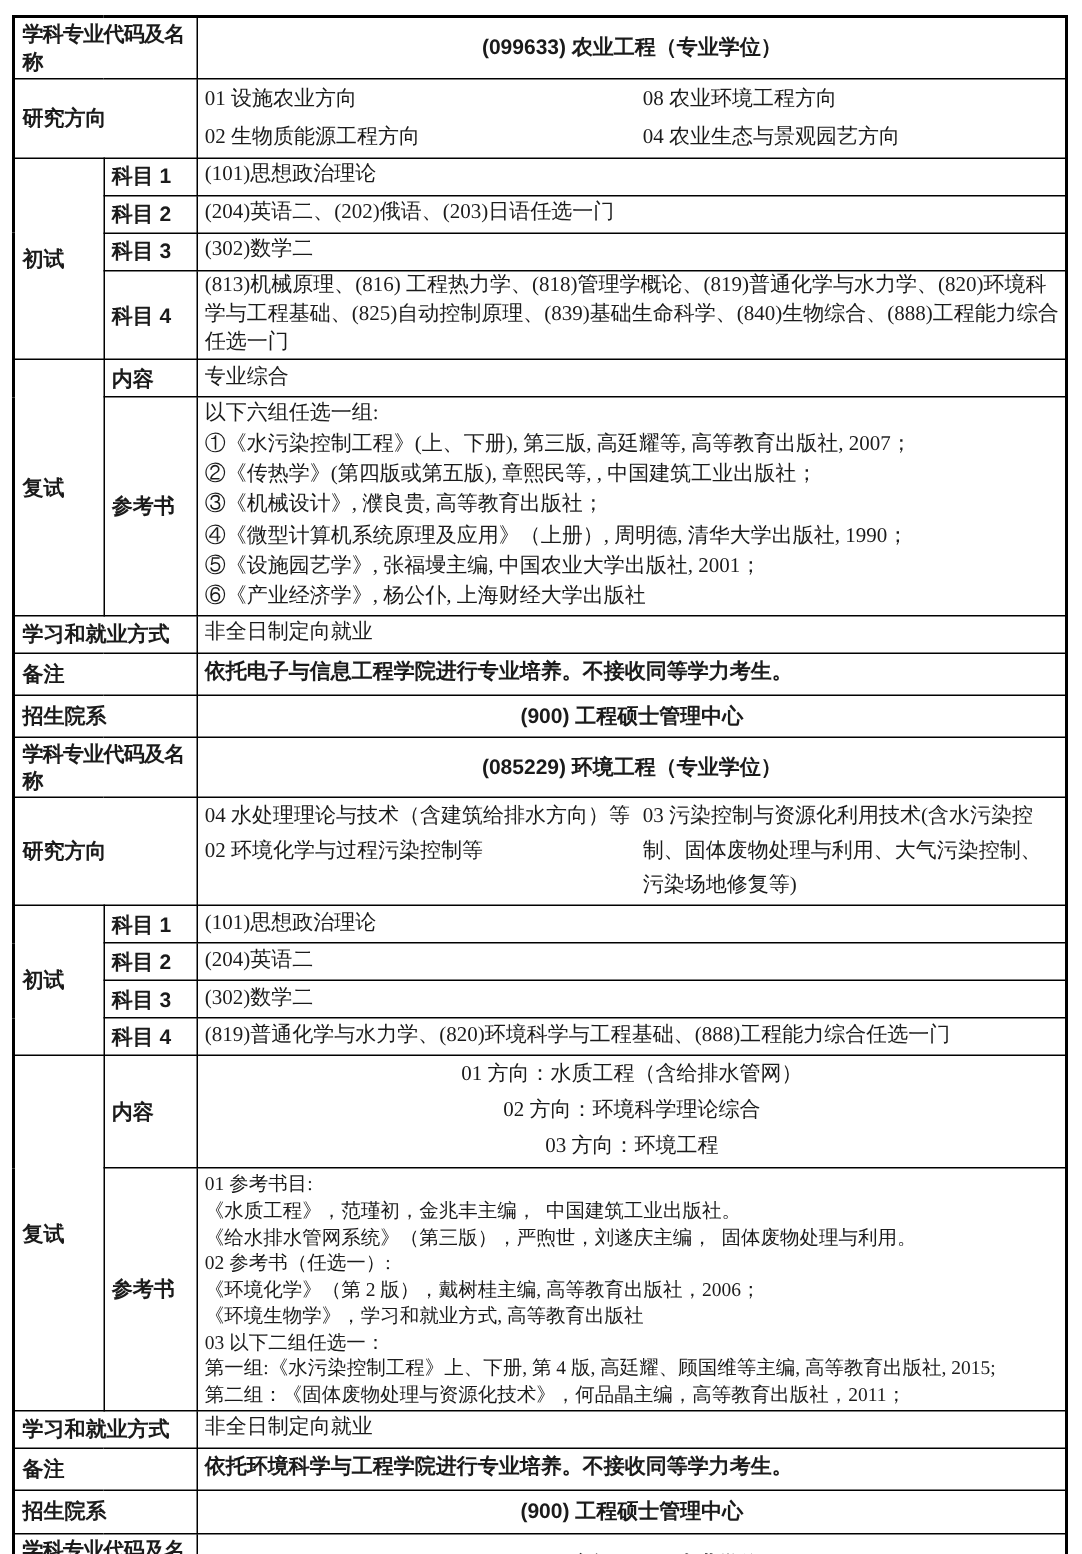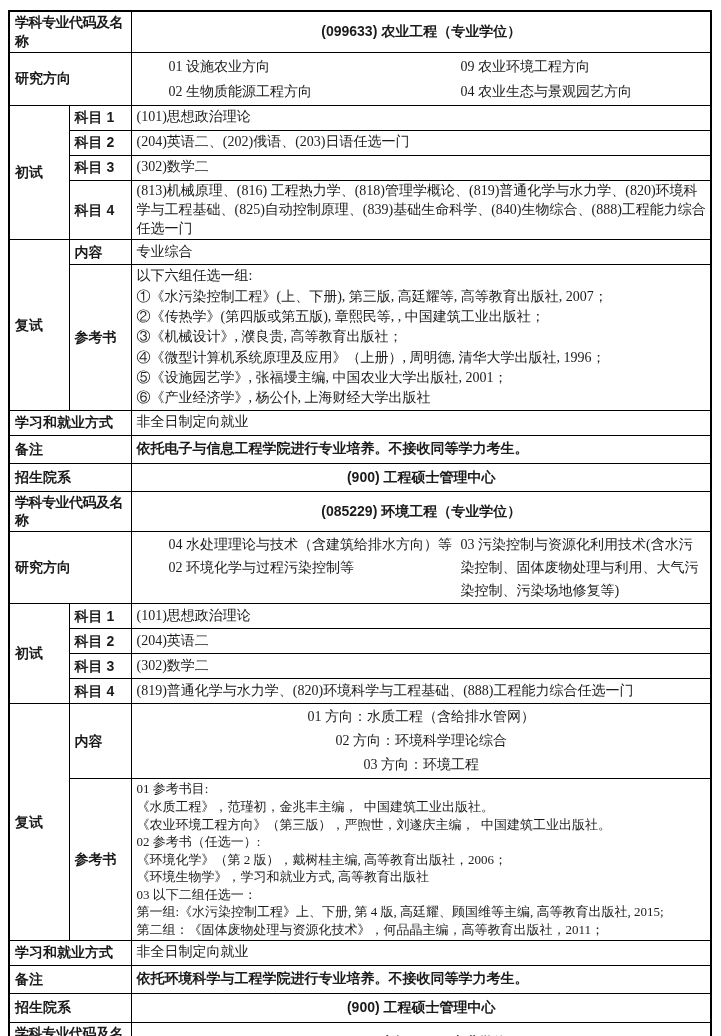--- a/index.html
+++ b/index.html
@@ -11,21 +11,21 @@
   table.adm{border:2px solid #000;}
   td.lbl{font-family:"Liberation Sans","DejaVu Sans",sans-serif;
        font-weight:bold;padding:1px 2px;font-size:14px;margin-left:45px;}
   td.lbl-small{font-size:12.5px;letter-spacing:-0.5px;}
   td.center-bold{font-weight:bold;text-align:center;
        font-family:"Liberation Sans","DejaVu Sans",sans-serif;font-size:15px;}
   td.bold-left{font-weight:bold;font-family:Liberation Serif, serif;font-size:14.5px;}
   .line{white-space:pre;}
   .wrapok{white-space:normal;}
   .dirs{display:flex;align-items:flex-start;}
-  .dirs .dl{width:292px;flex:0 0 auto;margin-left:32px;}
+  .dirs .dl{width:292px;flex:0 0 auto;}
   .dirs .dr{flex:1 1 auto;}
   .lh25 .line{line-height:25px;}
   .lh23 div{line-height:23px;}
   .lh24 .line{line-height:24px;text-align:center;}
   .lh20 .line{line-height:20.3px;}
   .lh175 .line{line-height:17.6px;font-size:13px;}
   .subj4-s0{font-size:13.5px;line-height:15.8px;}
 </style>
 </head>
 <body>
@@ -44,21 +44,21 @@
   </tr>
   <tr style="height:51px">
     <td colspan="2" class="lbl">研究方向</td>
     <td>
       <div class="dirs lh25">
         <div class="dl">
           <div class="line">01 设施农业方向</div>
           <div class="line">02 生物质能源工程方向</div>
         </div>
         <div class="dr">
-          <div class="line">09 农业环境工程方向</div>
+          <div class="line">08 农业环境工程方向</div>
           <div class="line">04 农业生态与景观园艺方向</div>
         </div>
       </div>
     </td>
   </tr>
   <tr style="height:25px">
     <td rowspan="4" class="lbl">初试</td>
     <td class="lbl">科目 1</td>
     <td><span class="line">(101)思想政治理论</span></td>
   </tr>
@@ -79,21 +79,21 @@
     <td class="lbl">内容</td>
     <td><span class="line">专业综合</span></td>
   </tr>
   <tr style="height:143px">
     <td class="lbl">参考书</td>
     <td class="lh20">
       <div class="line">以下六组任选一组:</div>
       <div class="line">①《水污染控制工程》(上、下册), 第三版, 高廷耀等, 高等教育出版社, 2007；</div>
       <div class="line">②《传热学》(第四版或第五版), 章熙民等, , 中国建筑工业出版社；</div>
       <div class="line">③《机械设计》, 濮良贵, 高等教育出版社；</div>
-      <div class="line">④《微型计算机系统原理及应用》（上册）, 周明德, 清华大学出版社, 1996；</div>
+      <div class="line">④《微型计算机系统原理及应用》（上册）, 周明德, 清华大学出版社, 1990；</div>
       <div class="line">⑤《设施园艺学》, 张福墁主编, 中国农业大学出版社, 2001；</div>
       <div class="line">⑥《产业经济学》, 杨公仆, 上海财经大学出版社</div>
     </td>
   </tr>
   <tr style="height:25px">
     <td colspan="2" class="lbl">学习和就业方式</td>
     <td><span class="line">非全日制定向就业</span></td>
   </tr>
   <tr style="height:28px">
     <td colspan="2" class="lbl">备注</td>
@@ -146,21 +146,21 @@
       <div class="line">01 方向：水质工程（含给排水管网）</div>
       <div class="line">02 方向：环境科学理论综合</div>
       <div class="line">03 方向：环境工程</div>
     </td>
   </tr>
   <tr style="height:159px">
     <td class="lbl">参考书</td>
     <td class="lh175">
       <div class="line">01 参考书目:</div>
       <div class="line">《水质工程》，范瑾初，金兆丰主编，  中国建筑工业出版社。</div>
-      <div class="line">《农业环境工程方向》（第三版），严煦世，刘遂庆主编，  中国建筑工业出版社。</div>
+      <div class="line">《给水排水管网系统》（第三版），严煦世，刘遂庆主编，  固体废物处理与利用。</div>
       <div class="line">02 参考书（任选一）:</div>
       <div class="line">《环境化学》（第 2 版），戴树桂主编, 高等教育出版社，2006；</div>
       <div class="line">《环境生物学》，学习和就业方式, 高等教育出版社</div>
       <div class="line">03 以下二组任选一：</div>
       <div class="line">第一组:《水污染控制工程》上、下册, 第 4 版, 高廷耀、顾国维等主编, 高等教育出版社, 2015;</div>
       <div class="line">第二组：《固体废物处理与资源化技术》，何品晶主编，高等教育出版社，2011；</div>
     </td>
   </tr>
   <tr style="height:25px">
     <td colspan="2" class="lbl">学习和就业方式</td>

